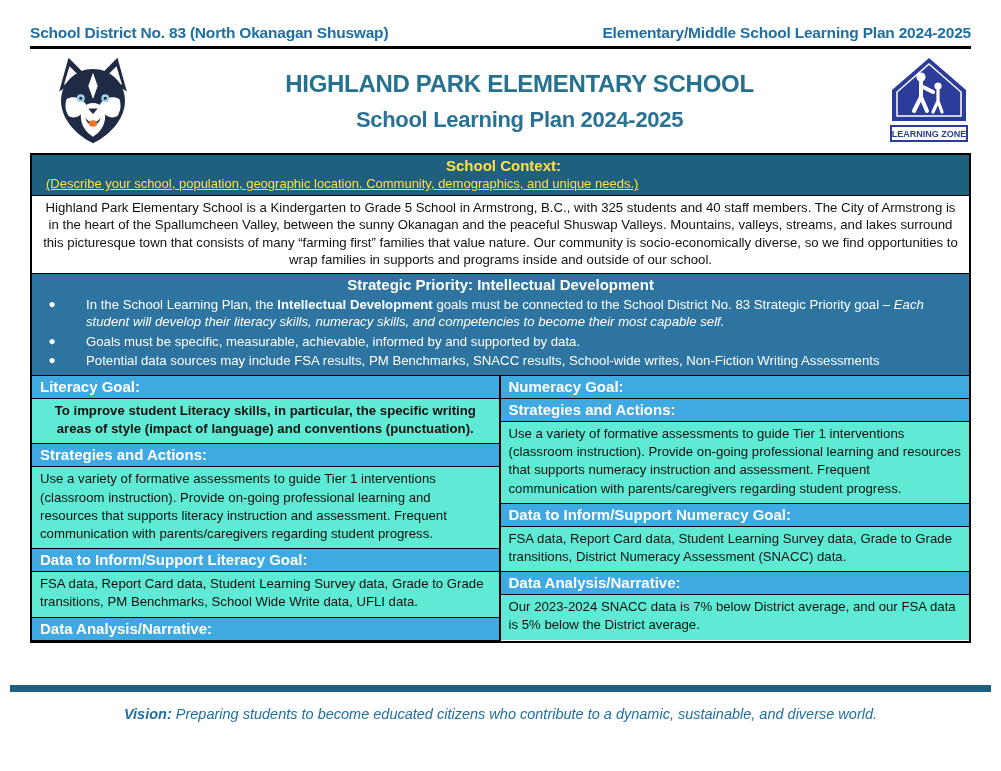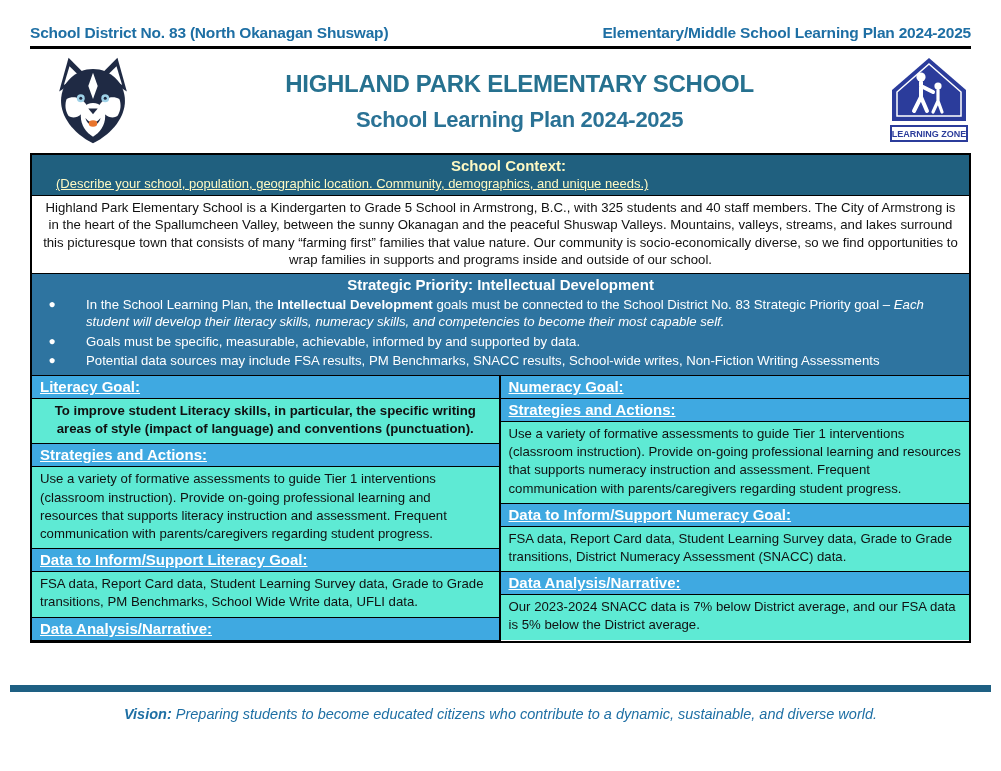--- a/index.html
+++ b/index.html
@@ -55,22 +55,22 @@
   .husky-logo { width: 118px; height: 94px; flex: 0 0 auto; }
   .lz-badge   { width: 84px;  height: 92px; flex: 0 0 auto; }
 
   
   .plan-table {
     margin: 2px 30px 0 30px;
     border: 2px solid #000000;
   }
   .ctx-head {
     background: #20607f;
-    color: #fef9c3;
-    padding: 2px 8px 1px 24px;
+    color: #fde047;
+    padding: 2px 8px 1px 14px;
   }
   .ctx-head-title { text-align: center; font-weight: bold; font-size: 15px; }
   .ctx-head-sub   { font-size: 13px; padding: 2px 0 3px 0; text-decoration: underline; }
   .ctx-body {
     border-top: 1.5px solid #000;
     border-bottom: 1.5px solid #000;
     background: #fff;
     text-align: center;
     font-size: 13.2px;
     line-height: 17.4px;
@@ -94,21 +94,20 @@
     border-top: 1.5px solid #000;
   }
   .col-left  { border-right: 2px solid #000; }
   .cell-head {
     background: #3fa9e1;
     color: #ffffff;
     font-weight: bold;
     font-size: 15px;
     padding: 2px 8px 3px 8px;
     border-bottom: 1.5px solid #000;
-    text-decoration: underline;
   }
   .cell-body {
     background: #5eead4;
     font-size: 13.2px;
     line-height: 18.2px;
     padding: 3px 8px 5px 8px;
     border-bottom: 1.5px solid #000;
   }
   .cell-body.goal { font-weight: bold; text-align: center; min-height: 43px; }
   .cell-body.strategies { min-height: 80px; }

